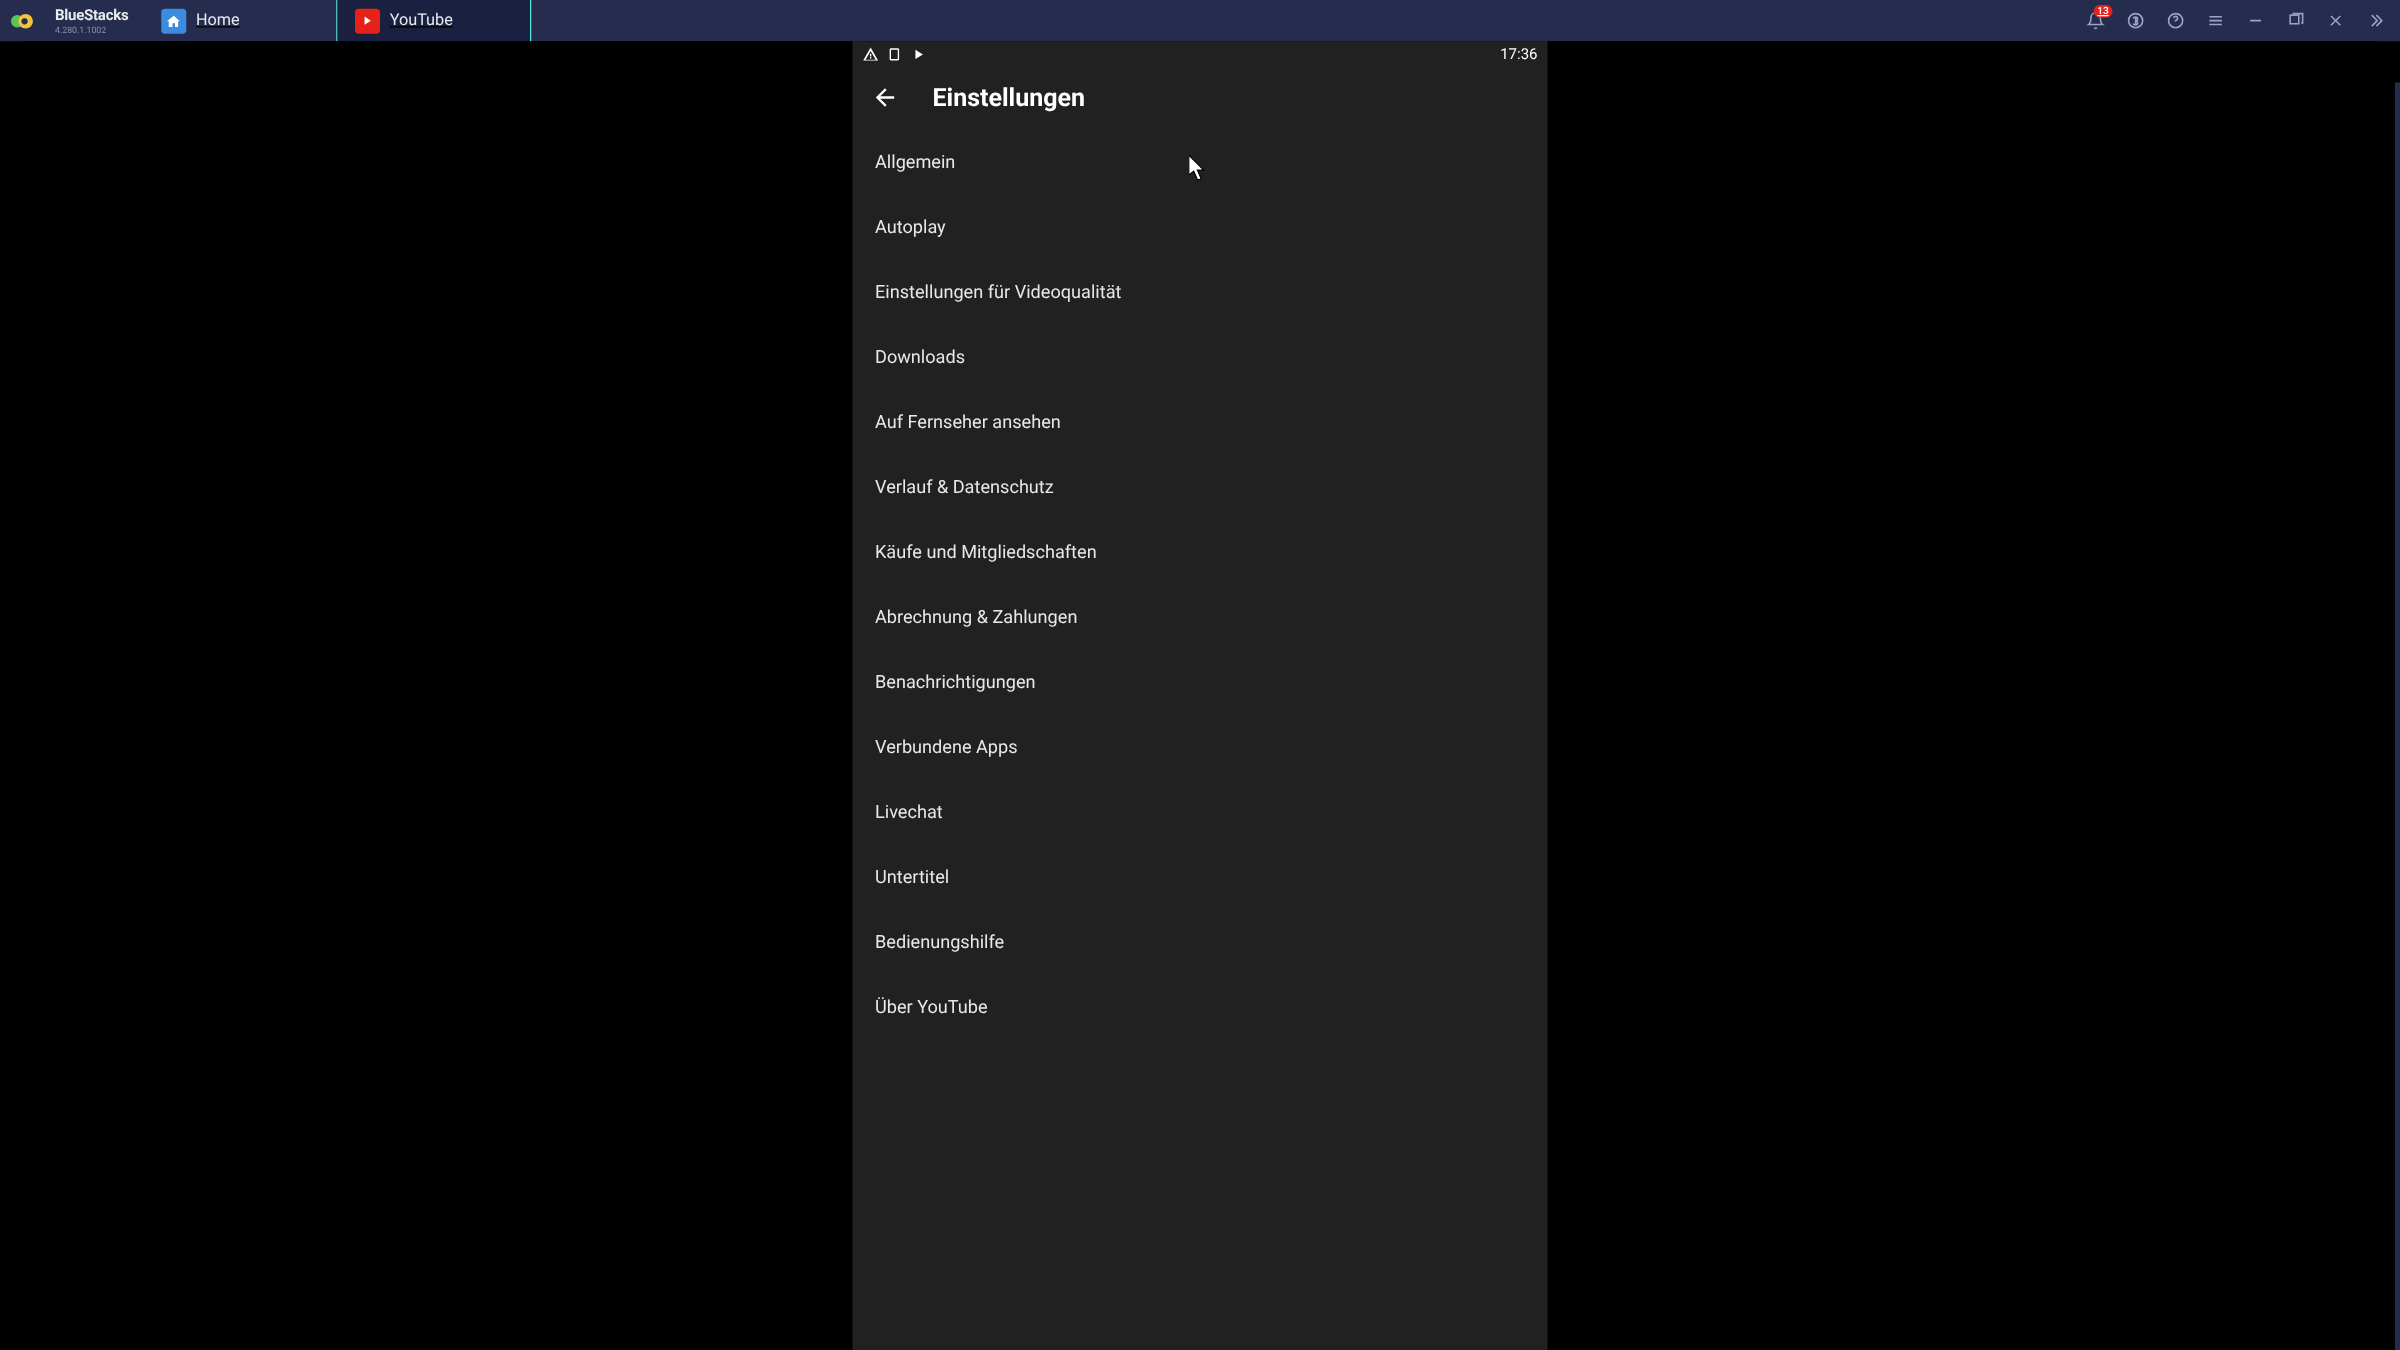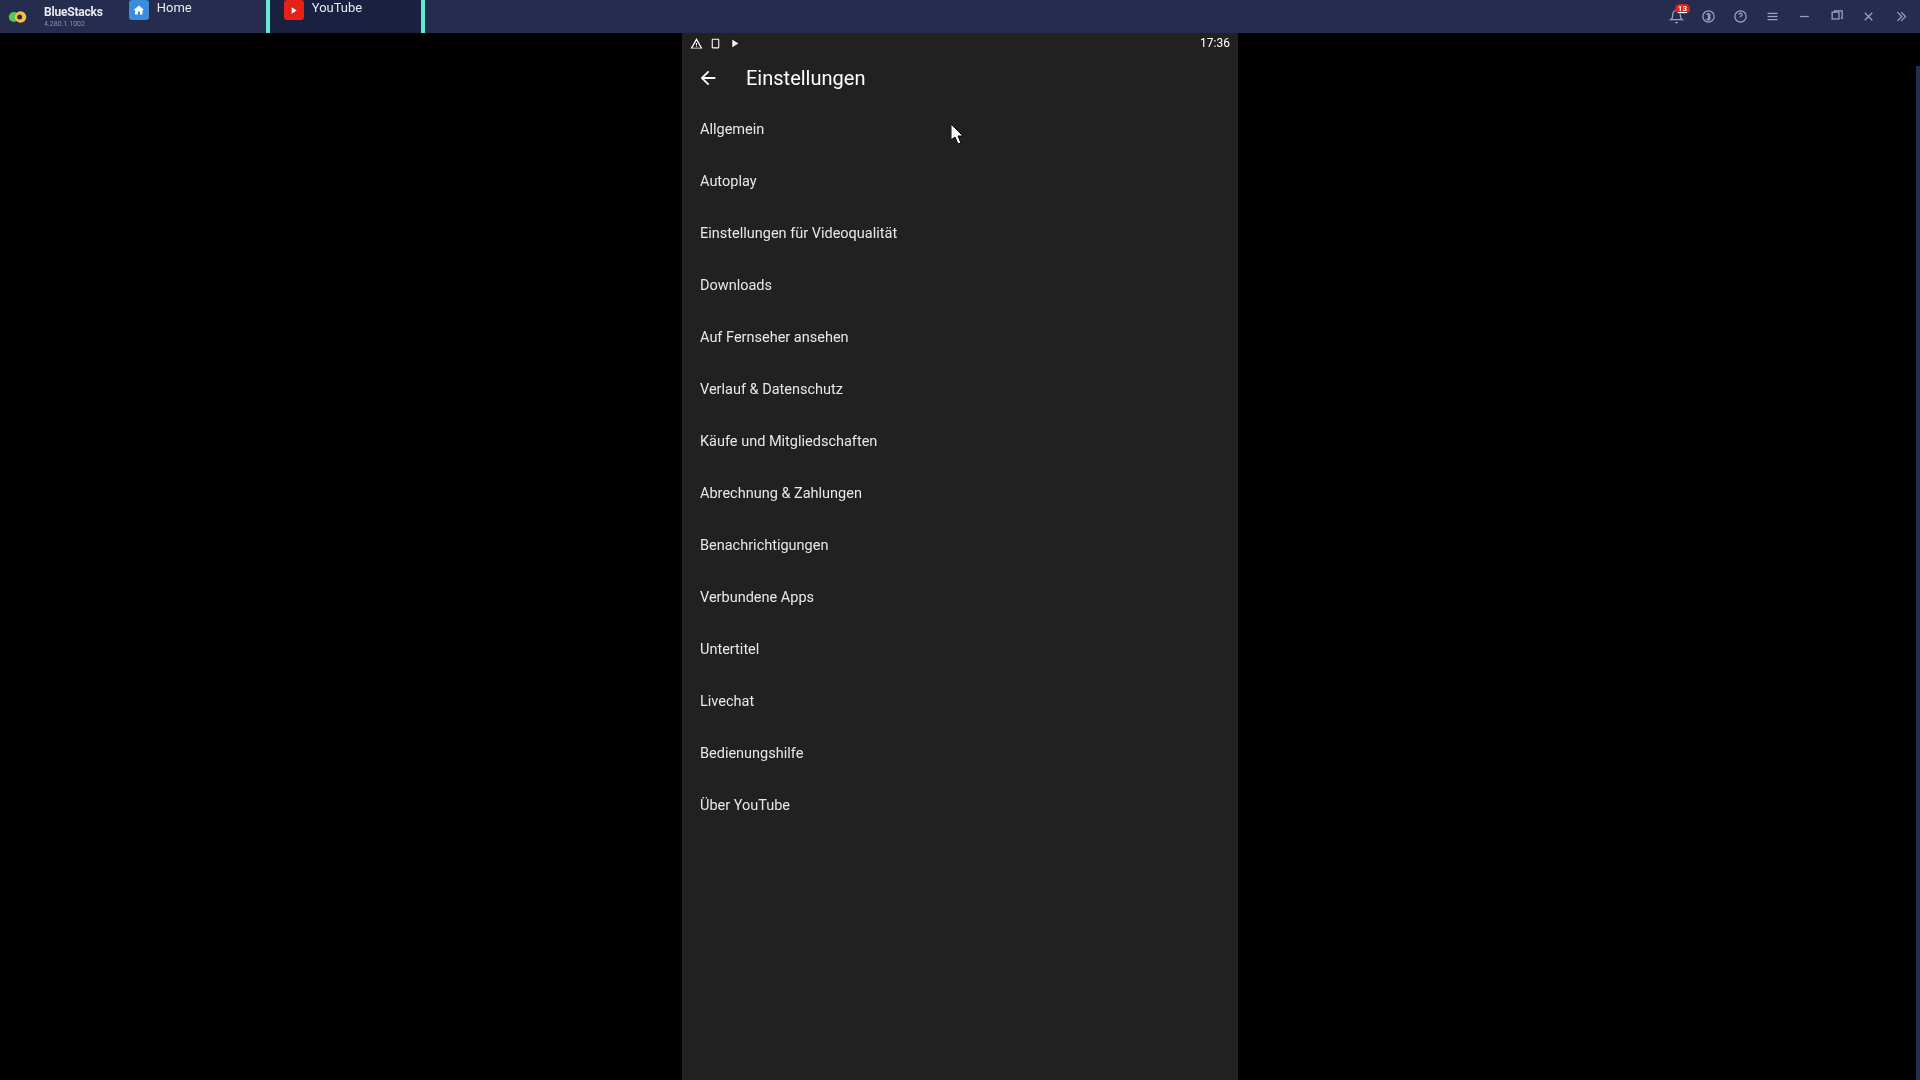--- a/index.html
+++ b/index.html
@@ -64,27 +64,28 @@
       color: #8a90b0;
       margin-top: 3px;
     }
     .tabs {
       display: flex;
       height: 100%;
       margin-left: 4px;
     }
     .tab {
       display: flex;
-      align-items: flex-start;
+      align-items: center;
       padding: 0 14px;
       height: 100%;
       gap: 8px;
       cursor: pointer;
-      border-right: 4px solid #5eead4;
+      border-right: 1px solid #5eead4;
       min-width: 155px;
+      text-decoration: underline;
     }
     .tab.active {
       background: #1a2040;
     }
     .tab-icon {
       width: 20px;
       height: 20px;
       display: flex;
       align-items: center;
       justify-content: center;
@@ -204,21 +205,21 @@
       border-radius: 50%;
     }
     .back-btn svg {
       width: 22px;
       height: 22px;
       fill: #fff;
     }
     .header-title {
       color: #fff;
       font-size: 20px;
-      font-weight: 400;
+      font-weight: 700;
     }
     .settings-list {
       flex: 1;
       overflow-y: auto;
     }
     .settings-item {
       height: 52px;
       display: flex;
       align-items: center;
       padding: 0 18px;
@@ -389,24 +390,24 @@
       <div class="settings-item">
         <span class="settings-item-label">Abrechnung &amp; Zahlungen</span>
       </div>
       <div class="settings-item">
         <span class="settings-item-label">Benachrichtigungen</span>
       </div>
       <div class="settings-item">
         <span class="settings-item-label">Verbundene Apps</span>
       </div>
       <div class="settings-item">
+        <span class="settings-item-label">Livechat</span>
+      </div>
+      <div class="settings-item">
         <span class="settings-item-label">Untertitel</span>
-      </div>
-      <div class="settings-item">
-        <span class="settings-item-label">Livechat</span>
       </div>
       <div class="settings-item">
         <span class="settings-item-label">Bedienungshilfe</span>
       </div>
       <div class="settings-item">
         <span class="settings-item-label">Über YouTube</span>
       </div>
     </div>
   </div>
   <div class="right-sidebar"></div>

